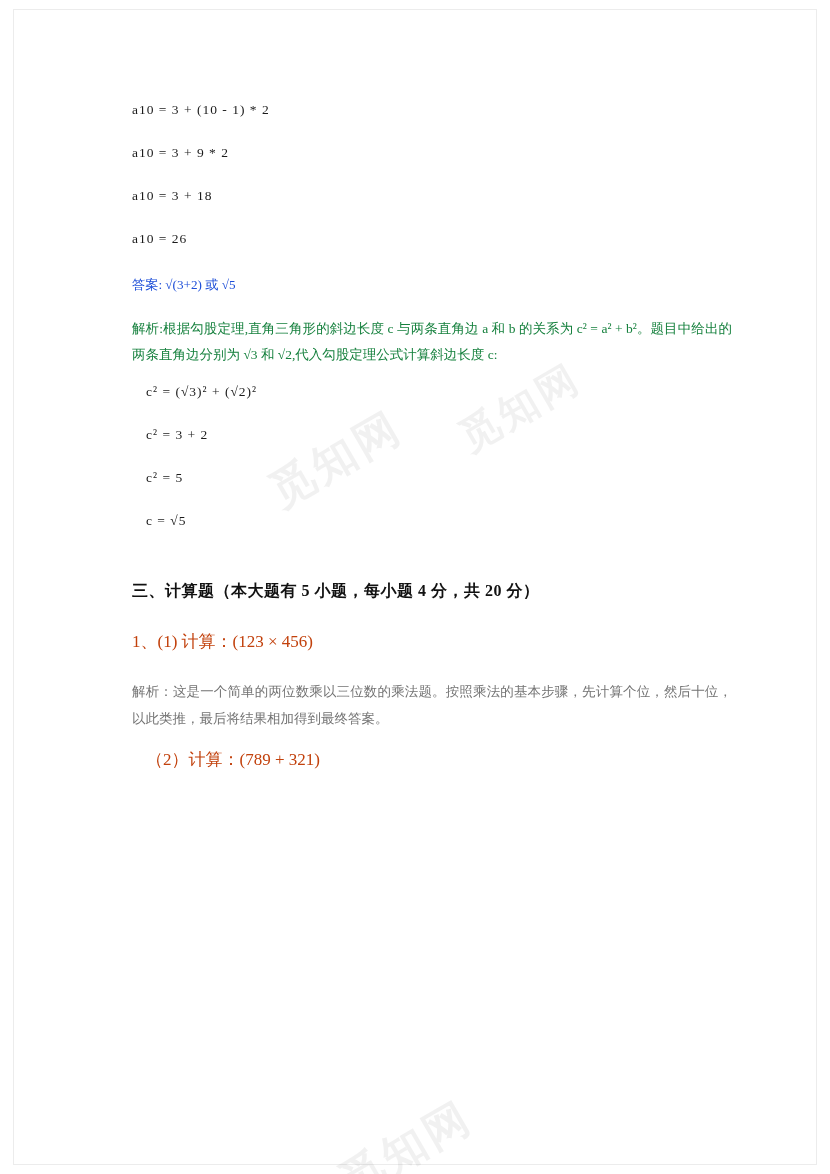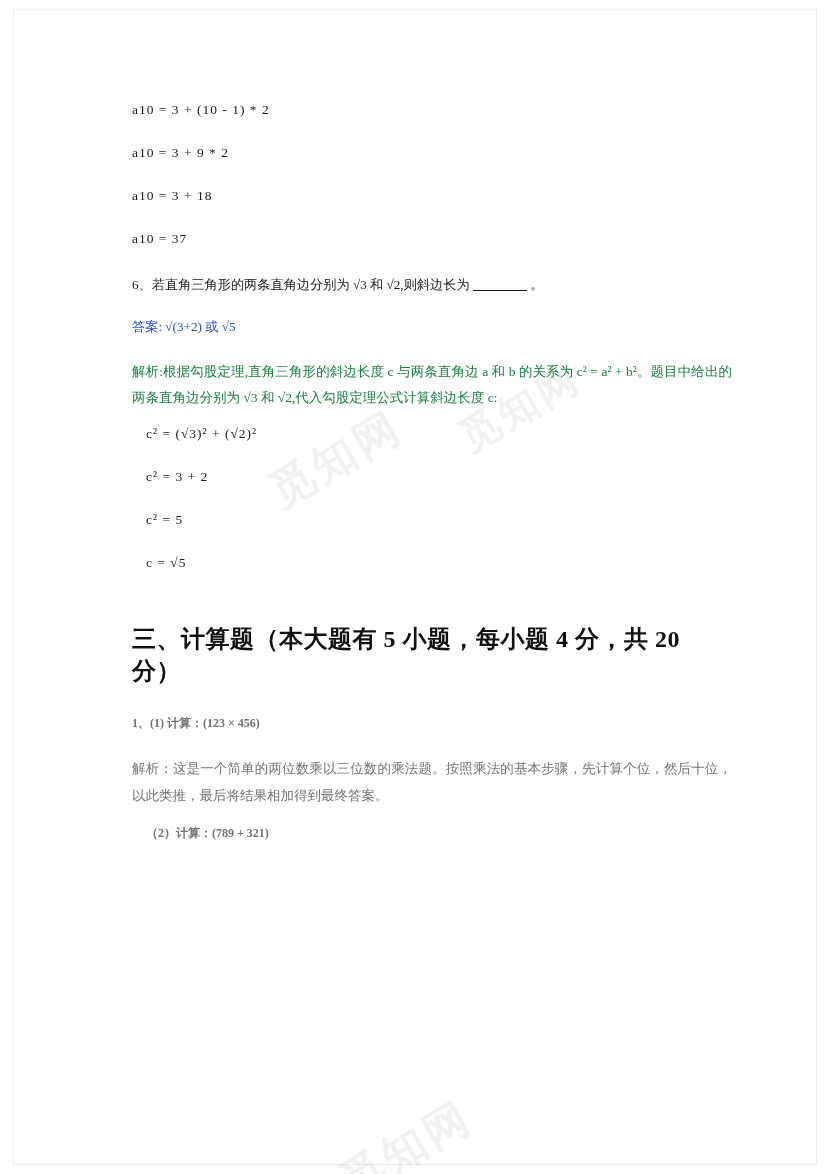--- a/index.html
+++ b/index.html
@@ -58,30 +58,30 @@
     margin: 0 0 20px 0;
     line-height: 1.7;
   }
   .ans-line {
     font-size: 13.2px;
     color: #1d4ed8;
     margin: 0 0 20px 0;
     line-height: 1.7;
   }
   .section-title {
-    font-size: 24px;
+    font-size: 16px;
     font-weight: bold;
     color: #111;
     margin: 52px 0 26px 0;
     letter-spacing: 0.5px;
   }
   .calc-line {
-    font-size: 12px;
-    font-weight: bold;
-    color: #737373;
+    font-size: 17px;
+    font-weight: normal;
+    color: #c2410c;
     margin: 0 0 21px 0;
     line-height: 1.7;
   }
   .calc-para {
     font-size: 13.5px;
     color: #737373;
     line-height: 2.0;
     margin: 0 0 14px 0;
     text-align: justify;
   }
@@ -117,23 +117,22 @@
 
     <div class="watermark wm1">觅知网</div>
     <div class="watermark wm2">觅知网</div>
     <div class="watermark wm3">觅知网</div>
 
     <div class="content">
 
       <p class="mono-line">a10 = 3 + (10 - 1) * 2</p>
       <p class="mono-line">a10 = 3 + 9 * 2</p>
       <p class="mono-line">a10 = 3 + 18</p>
-      <p class="mono-line">a10 = 37</p>
+      <p class="mono-line">a10 = 26</p>
 
-      <p class="q-line"><span>6、若直角三角形的两条直角边分别为 √3 和 √2,则斜边长为 </span><span class="blank-underline"></span><span> 。</span></p>
 
       <p class="ans-line">答案: √(3+2) 或 √5</p>
 
       <p class="para">解析:根据勾股定理,直角三角形的斜边长度 c 与两条直角边 a 和 b 的关系为 c² = a² + b²。题目中给出的两条直角边分别为 √3 和 √2,代入勾股定理公式计算斜边长度 c:</p>
 
       <p class="mono-line indent">c² = (√3)² + (√2)²</p>
       <p class="mono-line indent">c² = 3 + 2</p>
       <p class="mono-line indent">c² = 5</p>
       <p class="mono-line indent">c =  √5</p>
 

